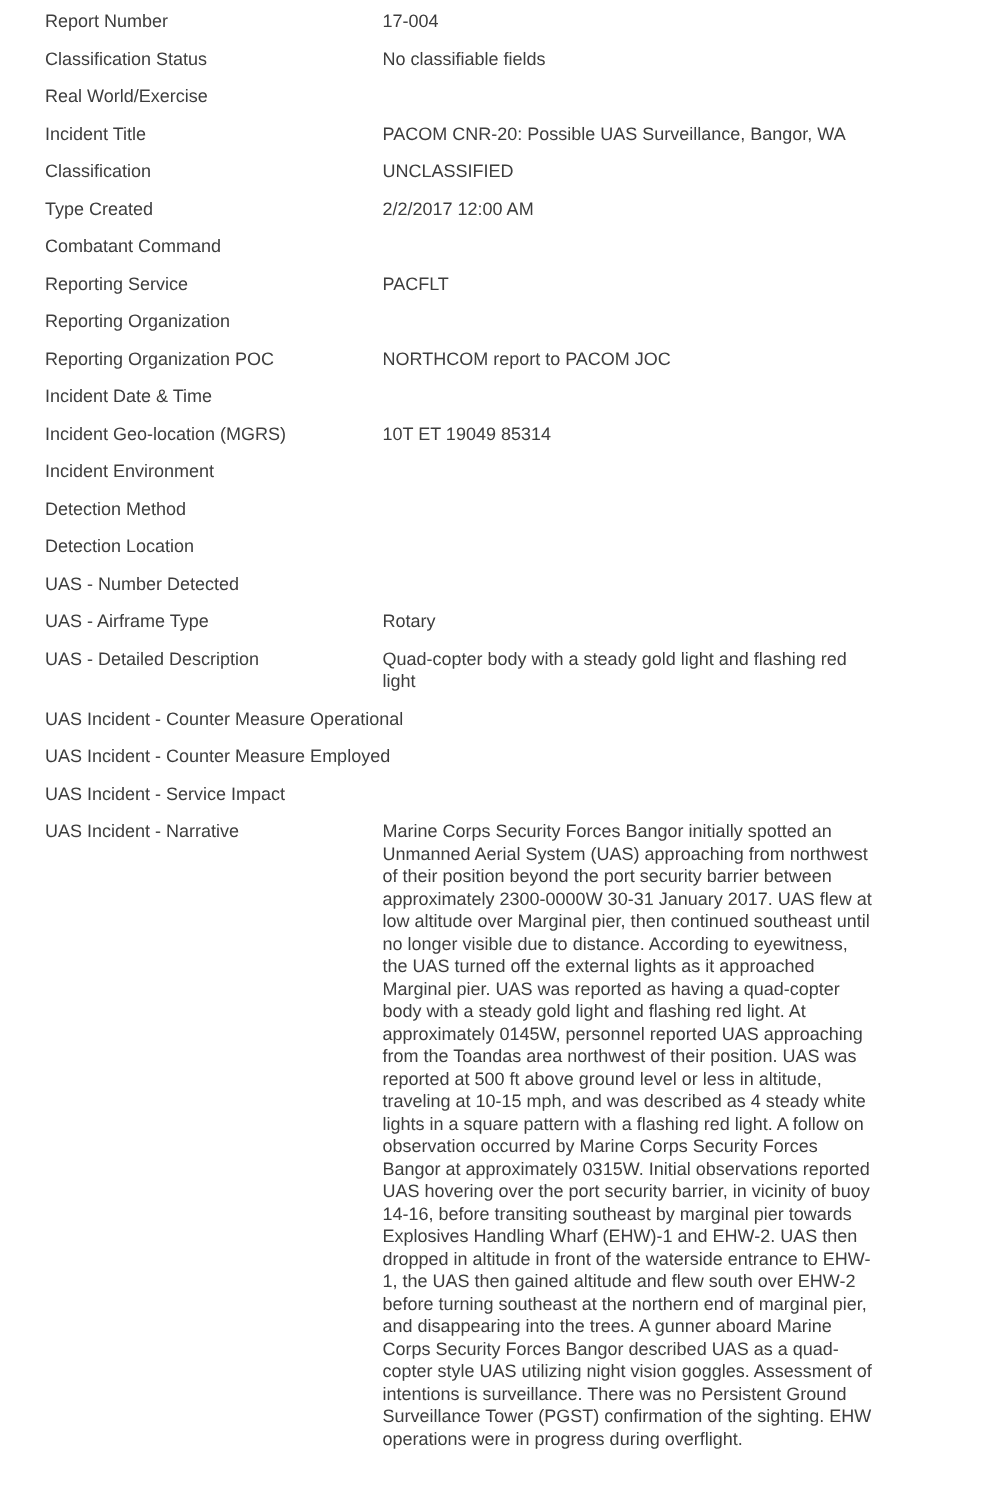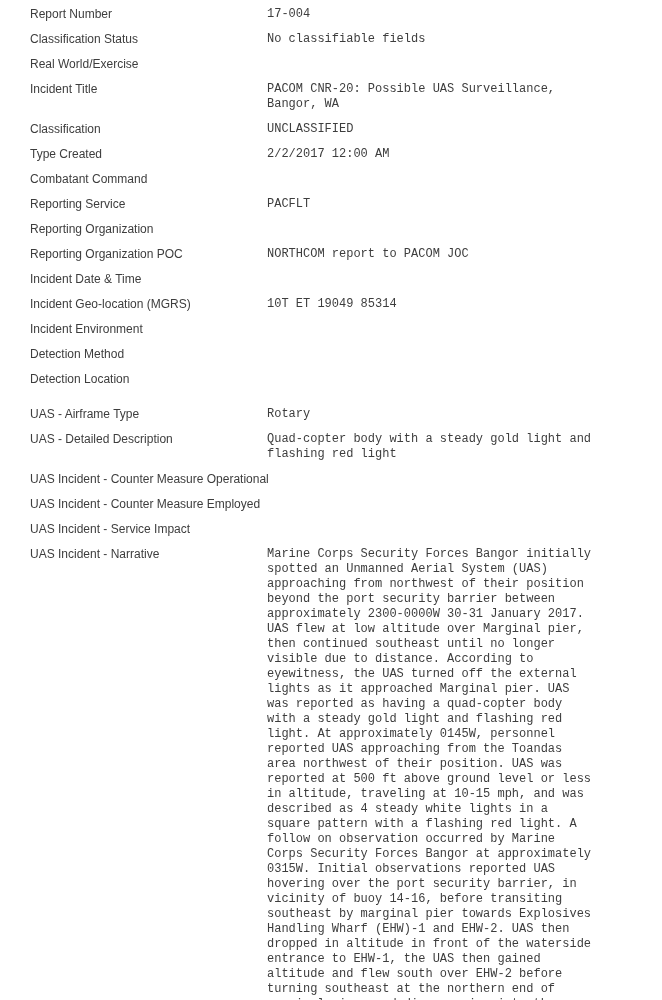--- a/index.html
+++ b/index.html
@@ -12,29 +12,27 @@
     line-height: 15px;
     color: #3d3d3d;
   }
   .report {
     padding: 7px 10px 10px 30px;
   }
   .row {
     display: grid;
     grid-template-columns: 225px 1fr;
     margin-bottom: 10px;
-    gap: 12px;
   }
   .label {
     white-space: nowrap;
     overflow: visible;
   }
   .value {
     max-width: 330px;
-    font-family: Liberation Mono, monospace;
   }
 </style>
 </head>
 <body>
 
 <div class="report">
   <div id="rows">
   <div class="row">
     <div class="label">Report Number</div>
     <div class="value">17-004</div>
@@ -104,20 +102,21 @@
     <div class="label">Detection Method</div>
     <div class="value"></div>
   </div>
 
   <div class="row">
     <div class="label">Detection Location</div>
     <div class="value"></div>
   </div>
 
   <div class="row">
+    <div class="label">UAS - Number Detected</div>
     <div class="value"></div>
   </div>
 
   <div class="row">
     <div class="label">UAS - Airframe Type</div>
     <div class="value">Rotary</div>
   </div>
 
   <div class="row">
     <div class="label">UAS - Detailed Description</div>

